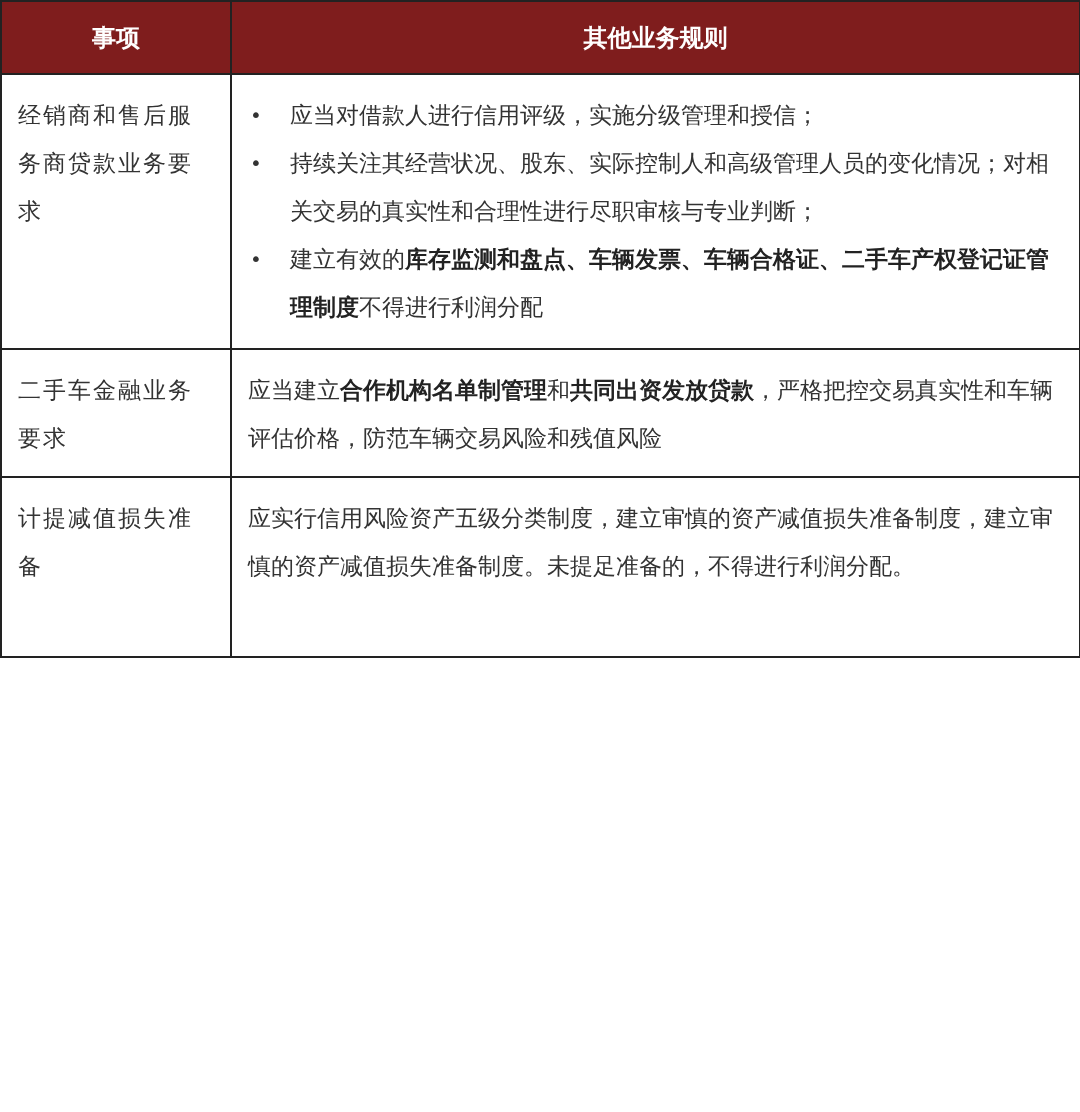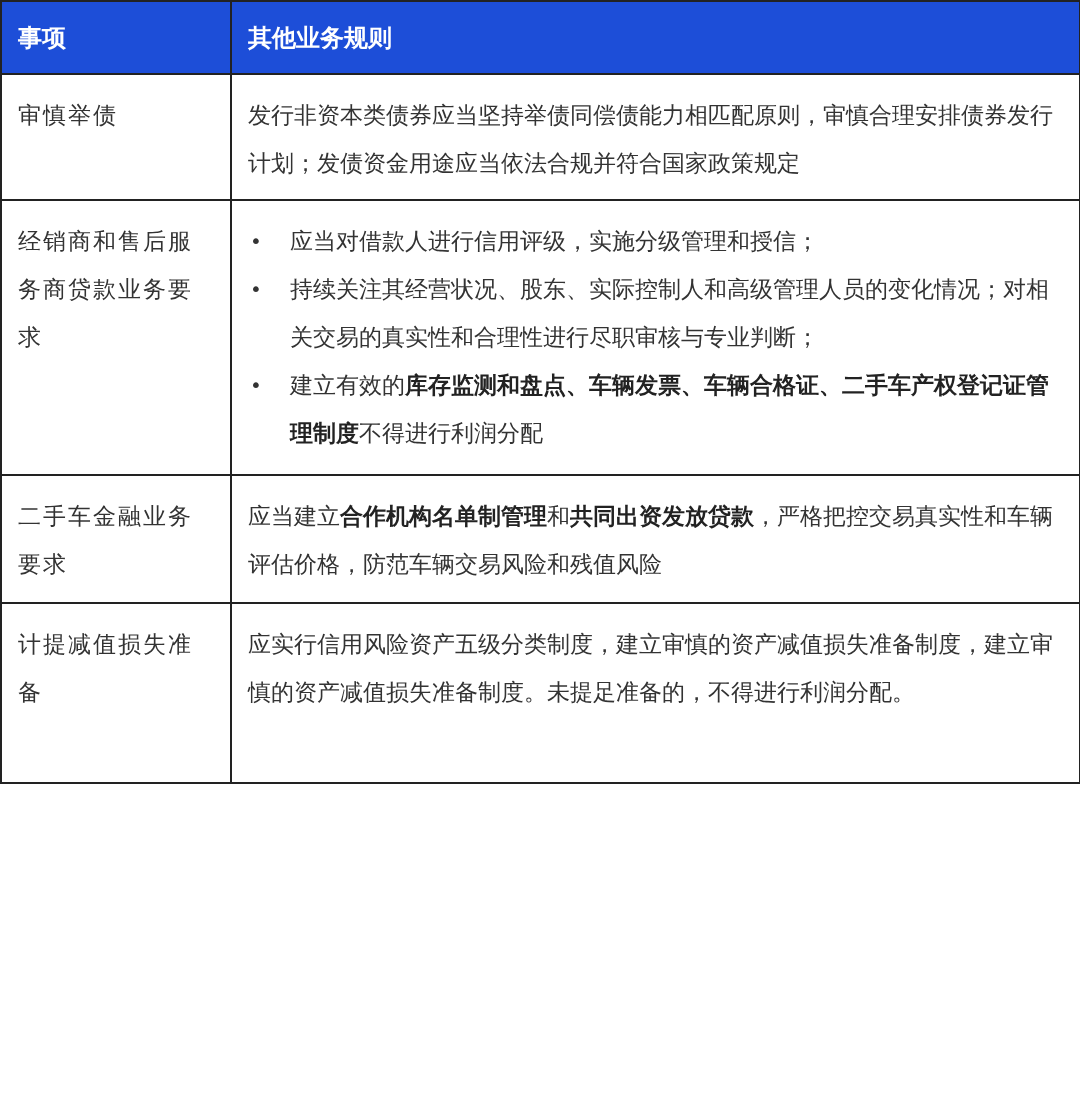--- a/index.html
+++ b/index.html
@@ -1,21 +1,21 @@
 <!DOCTYPE html>
 <html><head>
 <meta charset="utf-8">
 <style>
   html, body { margin: 0; padding: 0; background: #ffffff; }
   body { width: 1080px; height: 1112px; overflow: hidden; font-family: "DejaVu Sans", "Liberation Sans", sans-serif; color: #333333; }
   table.rules { border-collapse: collapse; width: 1079px; table-layout: fixed; position: absolute; left: 0; top: 0; }
   table.rules col.c1 { width: 230px; }
   table.rules col.c2 { width: 849px; }
   table.rules th, table.rules td { border: 2px solid #222222; vertical-align: top; text-align: left; }
-  table.rules th { background: #1d4ed8; color: #ffffff; font-weight: bold; font-size: 24px; height: 71px; padding: 0 16px; vertical-align: middle; }
+  table.rules th { background: #7f1d1d; color: #ffffff; font-weight: bold; font-size: 24px; height: 71px; padding: 0 16px; vertical-align: middle; text-align: center; }
   table.rules td { font-size: 23px; line-height: 48px; padding: 16px 14px 12px 16px; }
   .row-1 td { height: 96px; }
   .row-2 td { height: 294px; }
   .row-3 td { height: 245px; }
   .row-4 td { height: 98px; border-radius: 32px; }
   .row-5 td { height: 150px; }
   td.item { letter-spacing: 2px; }
   .para + .para { margin-top: 48px; }
   ul.bullets { margin: 0; padding: 0; list-style: none; }
   ul.bullets li { position: relative; padding-left: 42px; }
@@ -30,26 +30,20 @@
       <col class="c1">
       <col class="c2">
     </colgroup>
   <thead>
     <tr>
       <th>事项</th>
       <th>其他业务规则</th>
     </tr>
   </thead>
   <tbody>
-    <tr class="row-1">
-      <td class="item">审慎举债</td>
-      <td>
-        <div class="para">发行非资本类债券应当坚持举债同偿债能力相匹配原则，审慎合理安排债券发行计划；发债资金用途应当依法合规并符合国家政策规定</div>
-      </td>
-    </tr>
     <tr class="row-3">
       <td class="item">经销商和售后服务商贷款业务要求</td>
       <td>
         <ul class="bullets">
           <li>
             <span class="bullet">•</span>
             <span>应当对借款人进行信用评级，实施分级管理和授信；</span>
           </li>
           <li>
             <span class="bullet">•</span>

